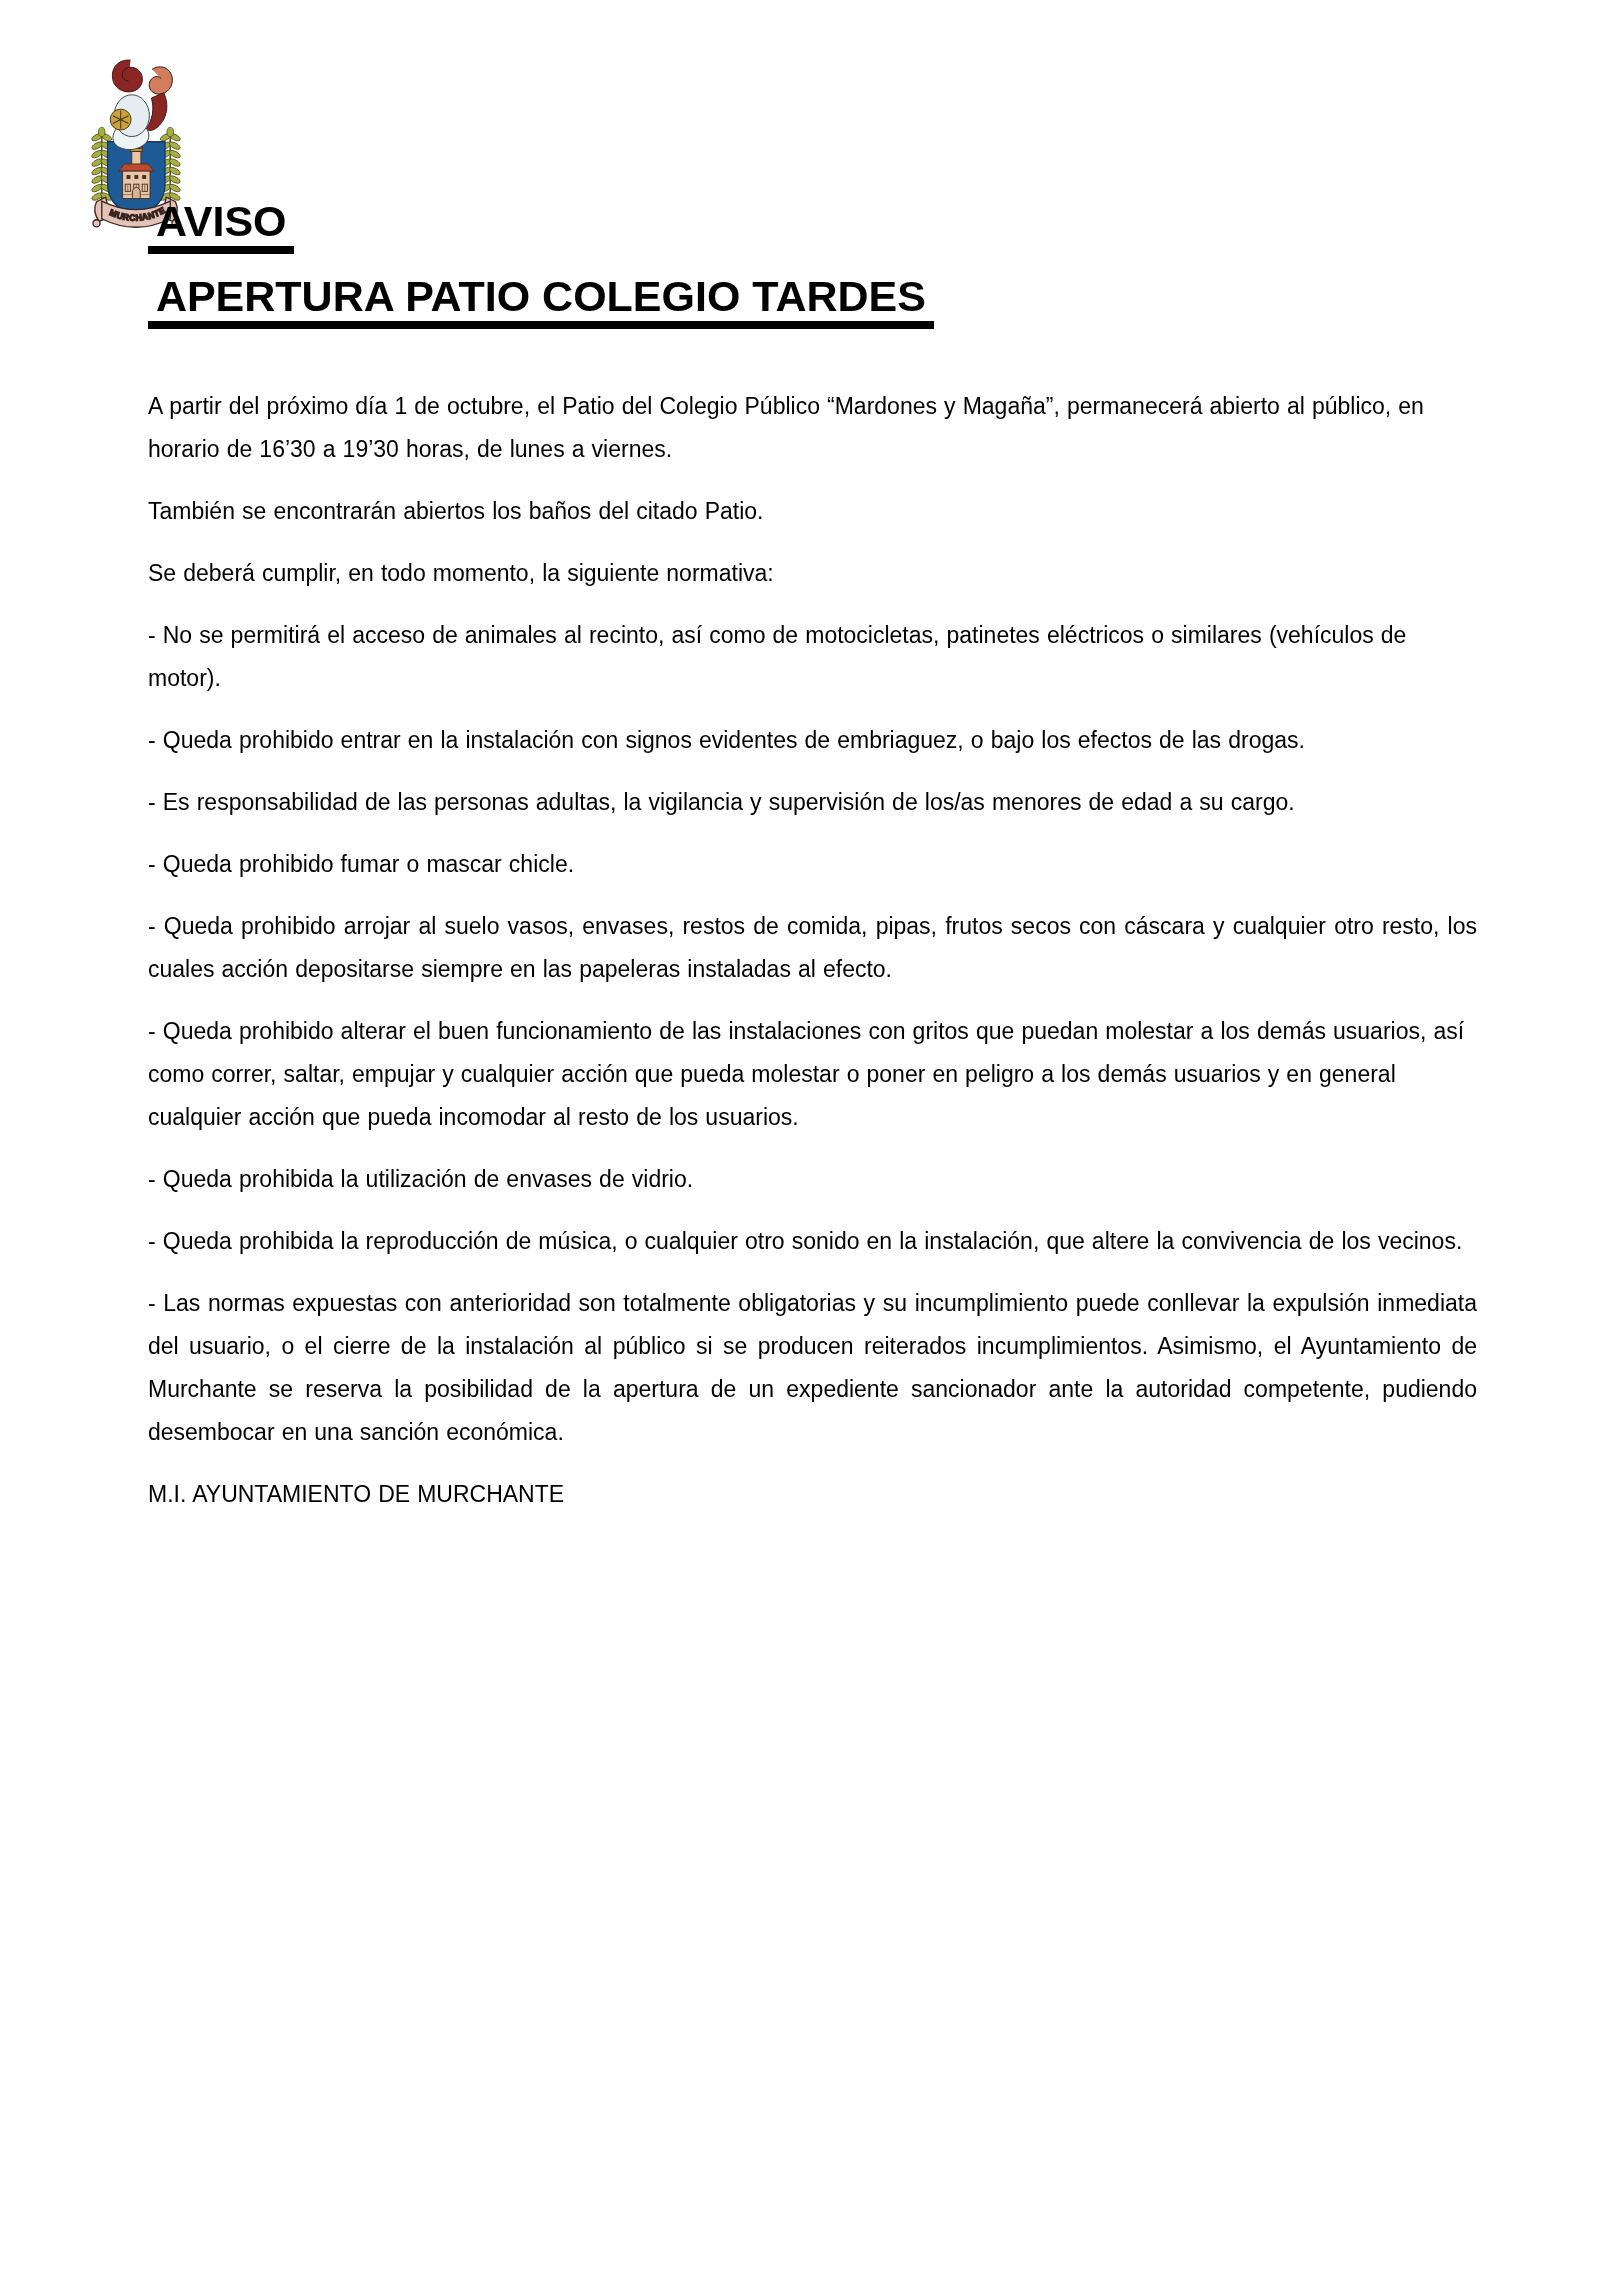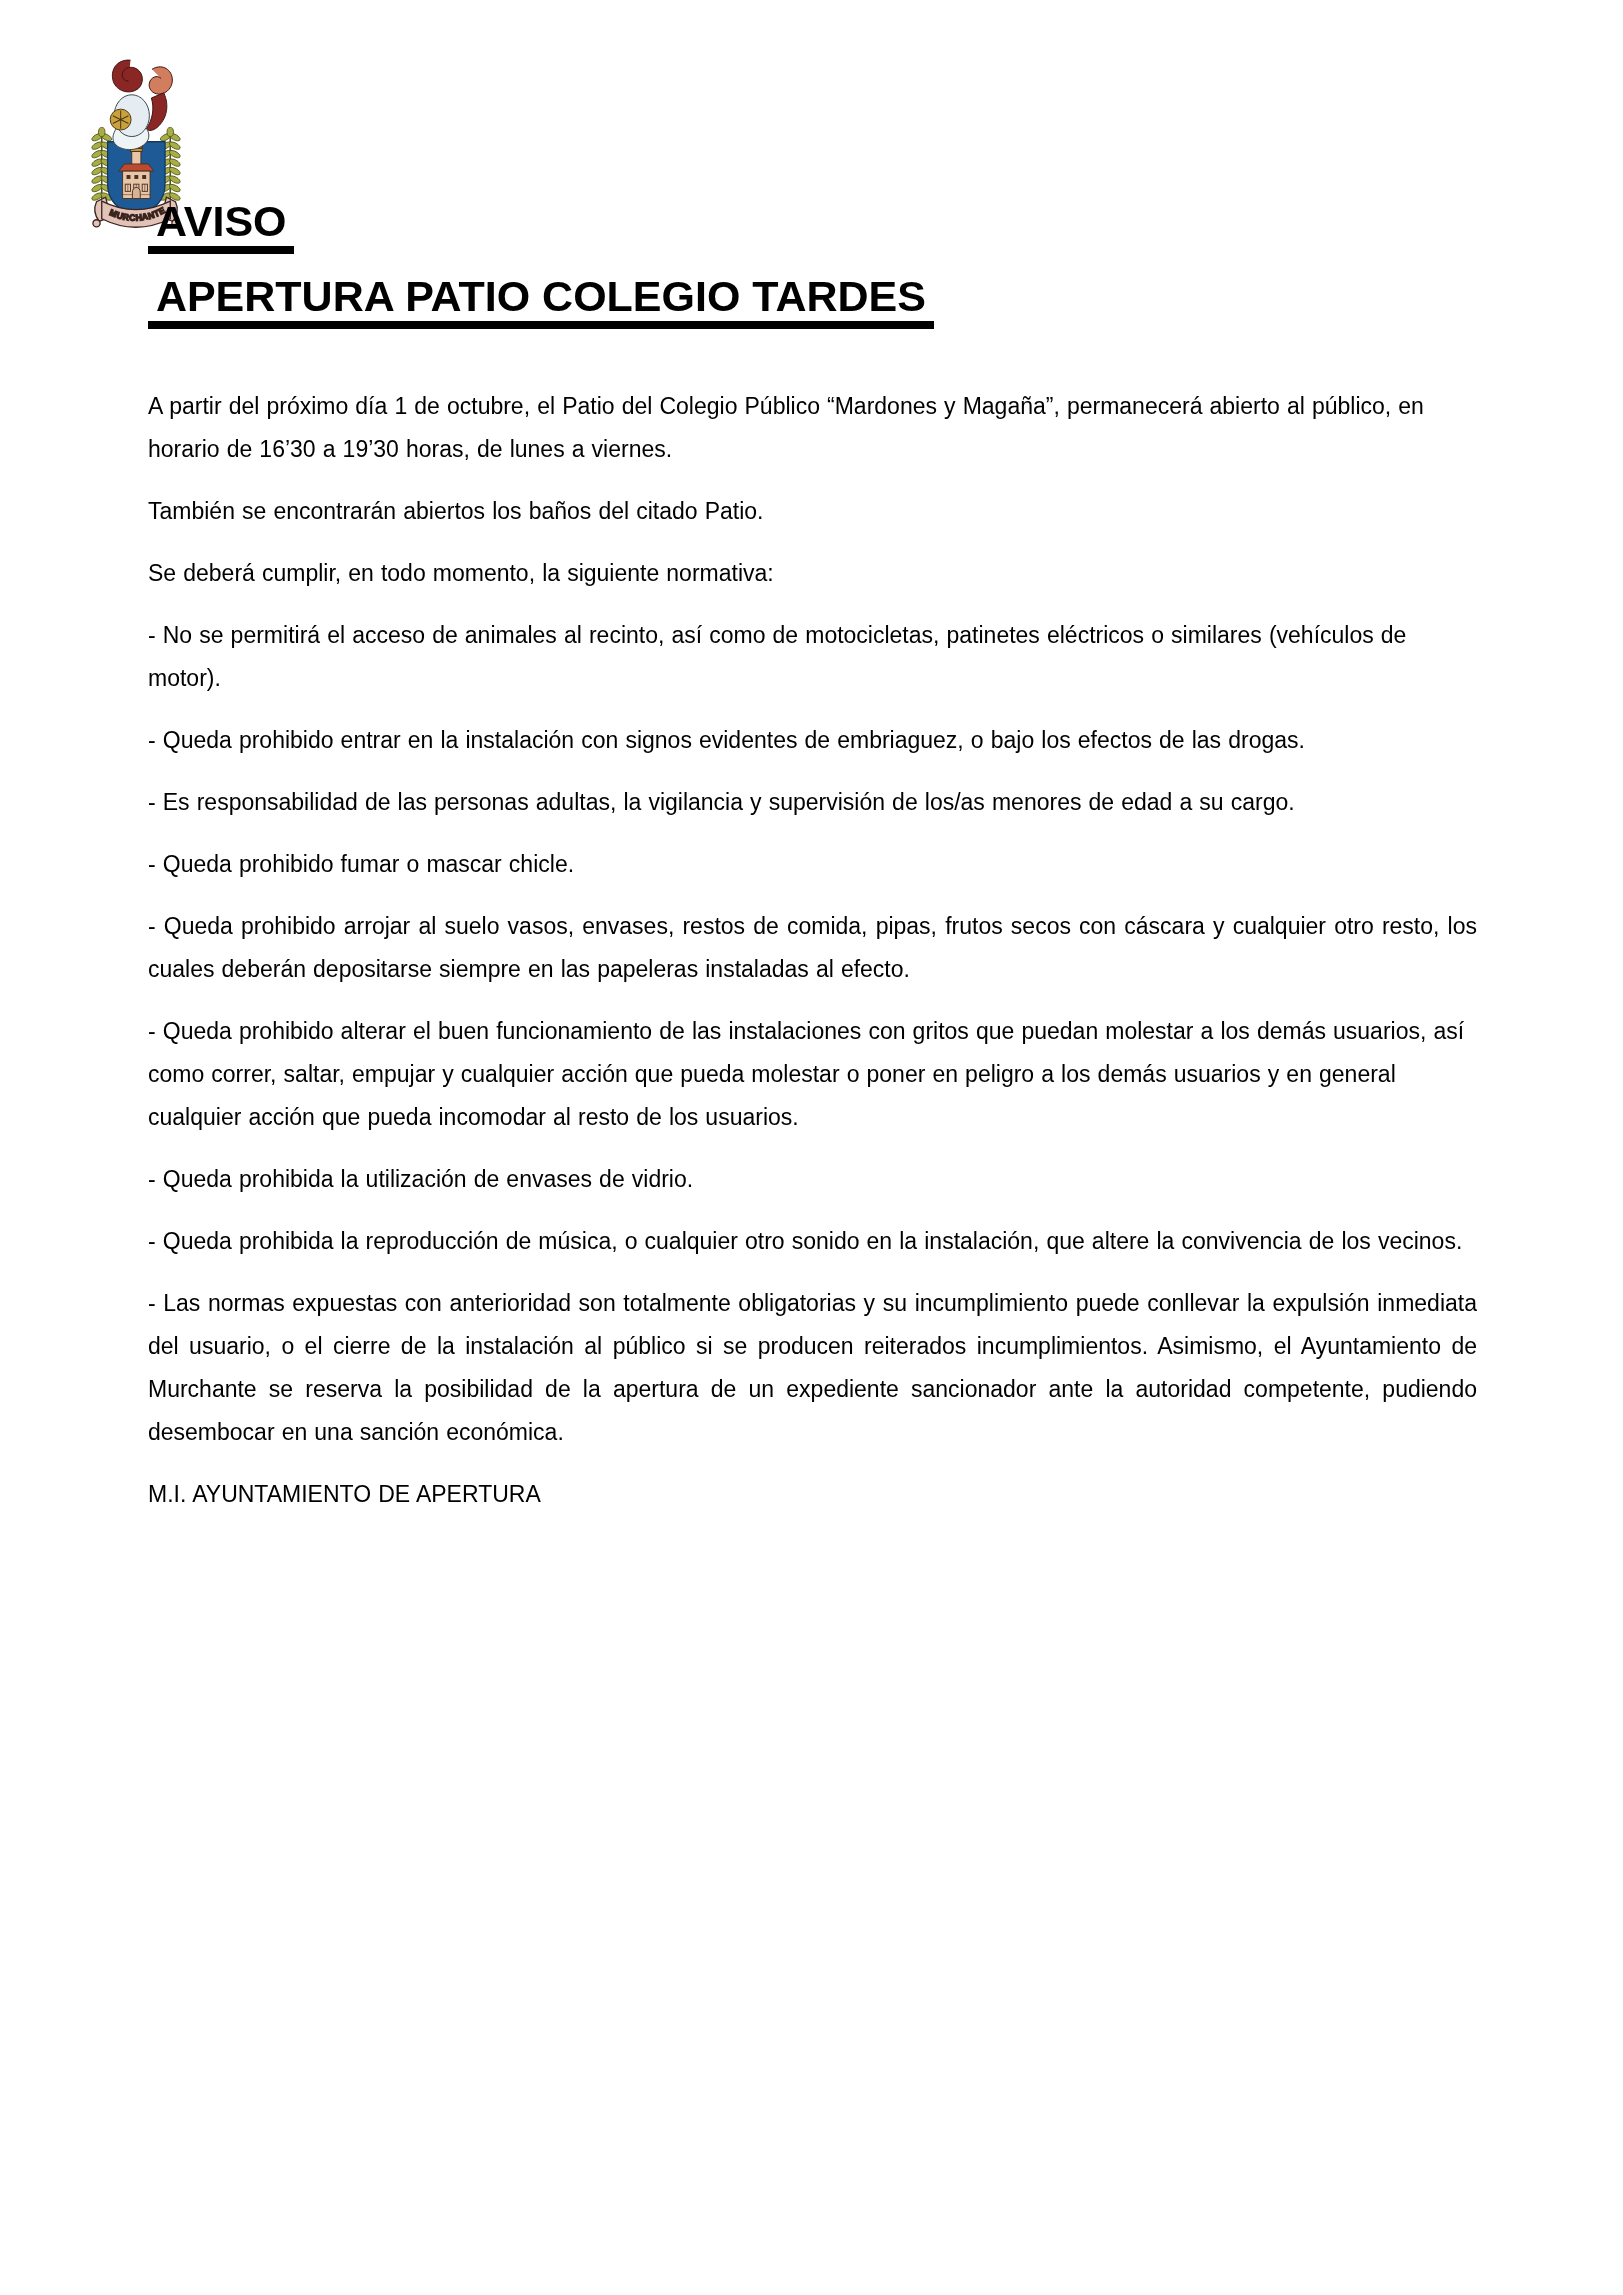--- a/index.html
+++ b/index.html
@@ -143,29 +143,29 @@
     <p class="para" data-align="left">Se deberá cumplir, en todo momento, la siguiente normativa:</p>
 
     <p class="para" data-align="left">- No se permitirá el acceso de animales al recinto, así como de motocicletas, patinetes eléctricos o similares (vehículos de motor).</p>
 
     <p class="para" data-align="left">- Queda prohibido entrar en la instalación con signos evidentes de embriaguez, o bajo los efectos de las drogas.</p>
 
     <p class="para" data-align="left">- Es responsabilidad de las personas adultas, la vigilancia y supervisión de los/as menores de edad a su cargo.</p>
 
     <p class="para" data-align="left">- Queda prohibido fumar o mascar chicle.</p>
 
-    <p class="para" data-align="justify">- Queda prohibido arrojar al suelo vasos, envases, restos de comida, pipas, frutos secos con cáscara y cualquier otro resto, los cuales deberán depositarse siempre en las papeleras instaladas al efecto.</p>
+    <p class="para" data-align="justify">- Queda prohibido arrojar al suelo vasos, envases, restos de comida, pipas, frutos secos con cáscara y cualquier otro resto, los cuales acción depositarse siempre en las papeleras instaladas al efecto.</p>
 
     <p class="para" data-align="left">- Queda prohibido alterar el buen funcionamiento de las instalaciones con gritos que puedan molestar a los demás usuarios, así como correr, saltar, empujar y cualquier acción que pueda molestar o poner en peligro a los demás usuarios y en general cualquier acción que pueda incomodar al resto de los usuarios.</p>
 
     <p class="para" data-align="left">- Queda prohibida la utilización de envases de vidrio.</p>
 
     <p class="para" data-align="left">- Queda prohibida la reproducción de música, o cualquier otro sonido en la instalación, que altere la convivencia de los vecinos.</p>
 
 
     <p class="para" data-align="justify">- Las normas expuestas con anterioridad son totalmente obligatorias y su incumplimiento puede conllevar la expulsión inmediata del usuario, o el cierre de la instalación al público si se producen reiterados incumplimientos. Asimismo, el Ayuntamiento de Murchante se reserva la posibilidad de la apertura de un expediente sancionador ante la autoridad competente, pudiendo desembocar en una sanción económica.</p>
 
 
-    <p class="para">M.I. AYUNTAMIENTO DE APERTURA</p>
+    <p class="para">M.I. AYUNTAMIENTO DE MURCHANTE</p>
 
   </div>
 </div>
 
 
 </body></html>

